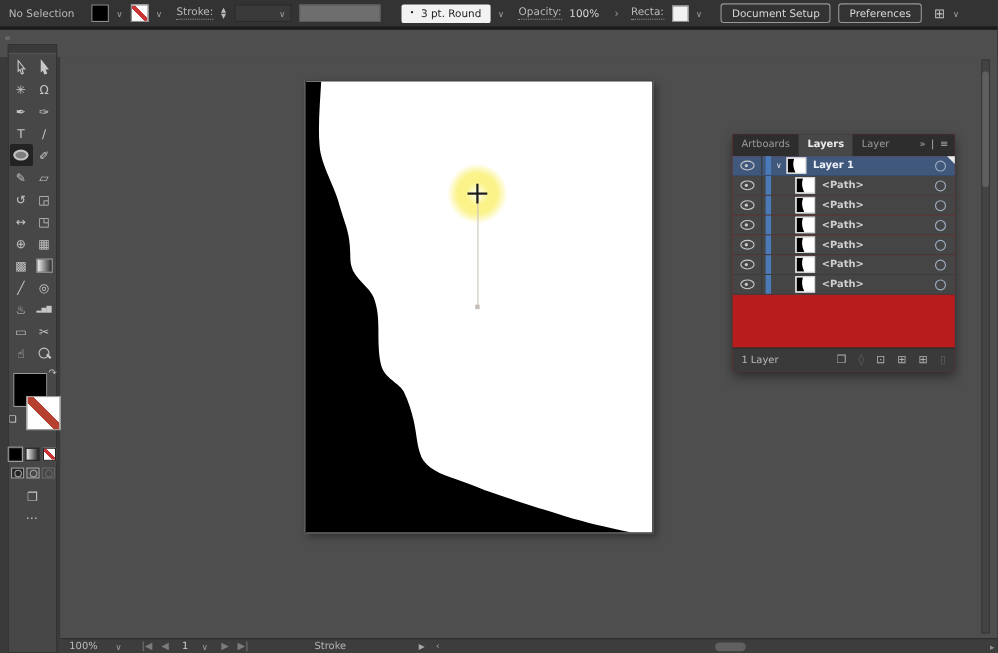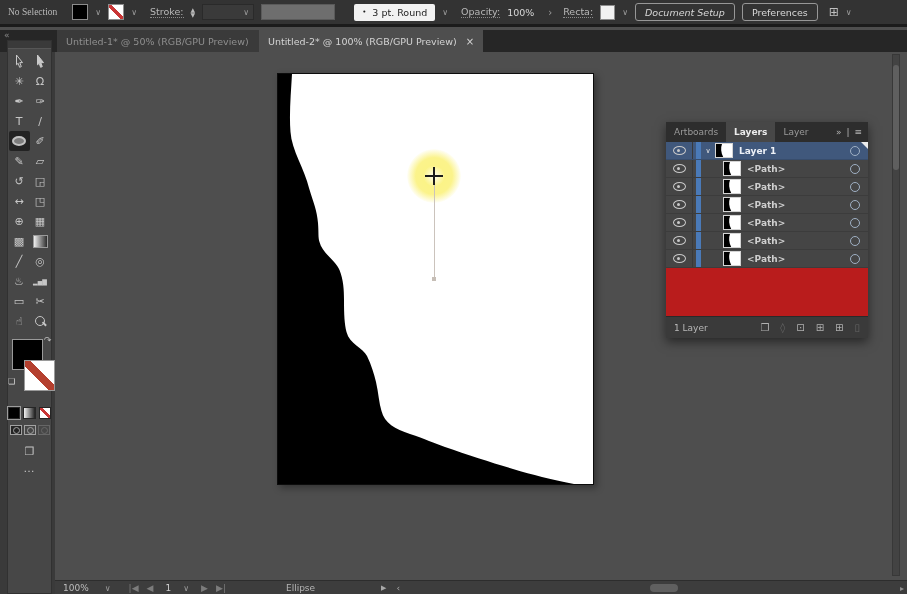--- a/index.html
+++ b/index.html
@@ -113,21 +113,21 @@
     border-top:1px solid #2d2d2d;display:flex;align-items:center;font-size:9px;color:#bdbdbd;}
   .sb-dim{color:#7c7c7c;}
   .hthumb{position:absolute;left:595px;top:3px;width:28px;height:8px;background:#606060;border-radius:4px;}
 </style>
 </head>
 <body>
 
 <div class="stage">
 
   <div id="topbar">
-    <span class="tb-label" style="margin-right:8px;font-family:Liberation Serif, serif;">No Selection</span>
+    <span class="tb-label" style="margin-right:8px;">No Selection</span>
     <span class="sw fill"></span>
     <span class="chev">∨</span>
     <span class="sw none"></span>
     <span class="chev">∨</span>
     <span class="tb-label dotted" style="margin-left:6px;">Stroke:</span>
     <span class="stepper">
         <span>▲</span>
         <span>▼</span>
       </span>
     <span class="dd" style="width:52px;">
@@ -138,36 +138,26 @@
       <span style="font-size:7px;">•</span>
       <span>3 pt. Round</span>
     </span>
     <span class="chev">∨</span>
     <span class="tb-label dotted" style="margin-left:6px;">Opacity:</span>
     <span class="valuebox">100%</span>
     <span class="chev" style="font-size:10px;">›</span>
     <span class="tb-label dotted" style="margin-left:4px;">Recta:</span>
     <span class="sw style" style="width:15px;height:15px;"></span>
     <span class="chev">∨</span>
-    <button class="tb-btn" style="font-style:italic;">Document Setup</button>
+    <button class="tb-btn" style="margin-left:10px;">Document Setup</button>
     <button class="tb-btn">Preferences</button>
     <span style="font-size:12px;color:#c0c0c0;margin-left:4px;">⊞</span>
     <span class="chev">∨</span>
   </div>
 
-  <div id="tabbar">
-    <div class="doctab inactive">
-      <span>Untitled-1* @ 50% (RGB/GPU Preview)</span>
-      <span class="tabclose">×</span>
-    </div>
-    <div class="doctab active">
-      <span>Untitled-2* @ 100% (RGB/GPU Preview)</span>
-      <span class="tabclose">×</span>
-    </div>
-  </div>
   <span id="collapse">«</span>
 
   <div id="leftdock"></div>
   <div id="toolpanel">
     <div class="grip"></div>
     <div class="tools-grid">
         <div class="tool">
           <svg width="11" height="14" viewBox="0 0 10 14">
   <path d="M2,1 L8,8.6 L5.3,8.6 L6.8,12.6 L5.1,13.3 L3.7,9.3 L2,10.8 Z" fill="none" stroke="#c9c9c9" stroke-width="1"></path>
           </svg>
@@ -434,20 +424,20 @@
 
   <div id="statusbar">
     <span style="margin-left:8px;">100%</span>
     <span class="chev" style="margin-left:16px;">∨</span>
     <span class="sb-dim" style="margin-left:18px;">|◀</span>
     <span class="sb-dim" style="margin-left:8px;">◀</span>
     <span style="margin-left:12px;color:#d0d0d0;">1</span>
     <span class="chev" style="margin-left:12px;">∨</span>
     <span class="sb-dim" style="margin-left:12px;">▶</span>
     <span class="sb-dim" style="margin-left:8px;">▶|</span>
-    <span style="margin-left:60px;color:#b5b5b5;">Ellipse</span>
+    <span style="margin-left:60px;color:#b5b5b5;">Stroke</span>
     <span style="margin-left:66px;font-size:7px;color:#a8a8a8;">▶</span>
     <span style="margin-left:10px;color:#a8a8a8;">‹</span>
     <span class="hthumb"></span>
     <span style="margin-left:auto;margin-right:3px;font-size:8px;color:#909090;">▸</span>
   </div>
 
 </div>
 
 </body></html>

